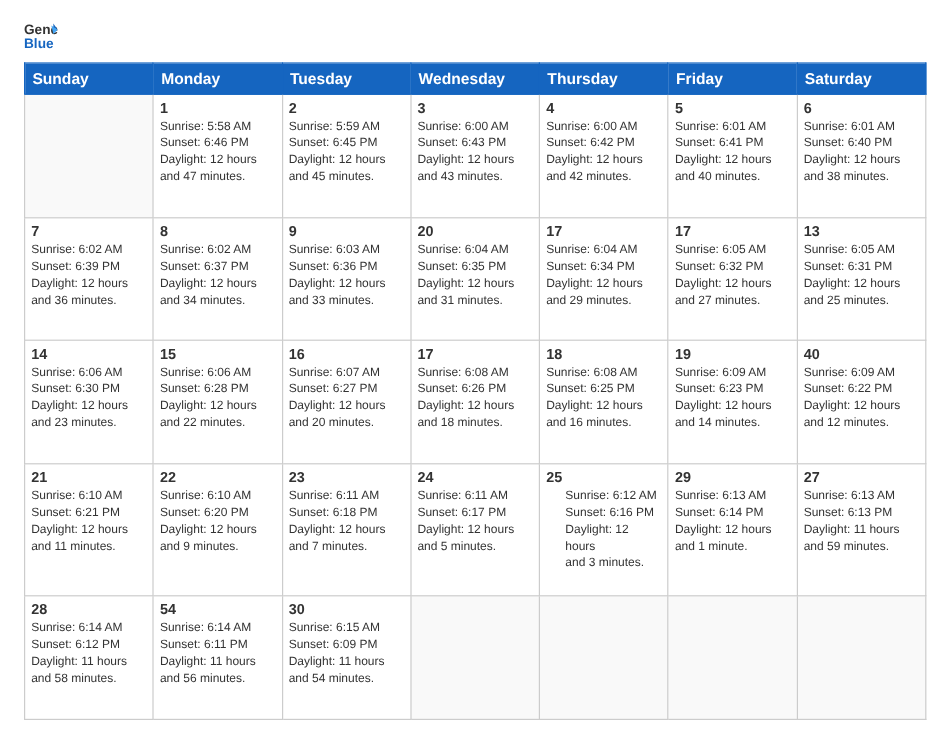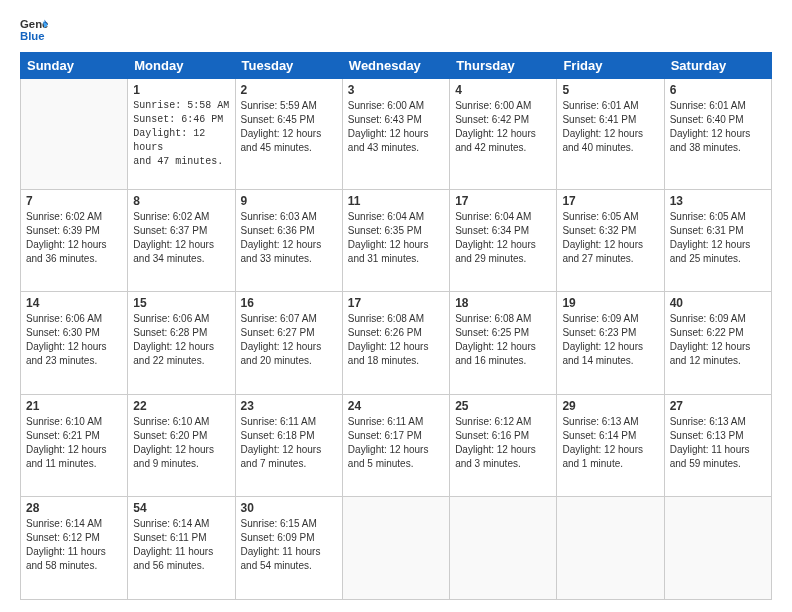--- a/index.html
+++ b/index.html
@@ -116,21 +116,21 @@
           <th>Thursday</th>
           <th>Friday</th>
           <th>Saturday</th>
         </tr>
     </thead>
     <tbody id="calendar-body">
     <tr>
           <td class="empty-cell"></td>
           <td>
             <span class="day-num">1</span>
-            <div class="day-info" style="white-space: pre-line; font-family: Liberation Mono, monospace;">Sunrise: 5:58 AM
+            <div class="day-info" style="white-space: pre-line;">Sunrise: 5:58 AM
 Sunset: 6:46 PM
 Daylight: 12 hours
 and 47 minutes.</div>
           </td>
           <td>
             <span class="day-num">2</span>
             <div class="day-info" style="white-space: pre-line;">Sunrise: 5:59 AM
 Sunset: 6:45 PM
 Daylight: 12 hours
 and 45 minutes.</div>
@@ -180,21 +180,21 @@
 and 34 minutes.</div>
           </td>
           <td>
             <span class="day-num">9</span>
             <div class="day-info" style="white-space: pre-line;">Sunrise: 6:03 AM
 Sunset: 6:36 PM
 Daylight: 12 hours
 and 33 minutes.</div>
           </td>
           <td>
-            <span class="day-num">11</span>
+            <span class="day-num">20</span>
             <div class="day-info" style="white-space: pre-line;">Sunrise: 6:04 AM
 Sunset: 6:35 PM
 Daylight: 12 hours
 and 31 minutes.</div>
           </td>
           <td>
             <span class="day-num">17</span>
             <div class="day-info" style="white-space: pre-line;">Sunrise: 6:04 AM
 Sunset: 6:34 PM
 Daylight: 12 hours
@@ -290,21 +290,21 @@
           </td>
           <td>
             <span class="day-num">24</span>
             <div class="day-info" style="white-space: pre-line;">Sunrise: 6:11 AM
 Sunset: 6:17 PM
 Daylight: 12 hours
 and 5 minutes.</div>
           </td>
           <td>
             <span class="day-num">25</span>
-            <div class="day-info" style="white-space: pre-line;">Sunrise: 6:12 AM
+            <div class="day-info" style="white-space: pre-line; margin-left: 16px;">Sunrise: 6:12 AM
 Sunset: 6:16 PM
 Daylight: 12 hours
 and 3 minutes.</div>
           </td>
           <td>
             <span class="day-num">29</span>
             <div class="day-info" style="white-space: pre-line;">Sunrise: 6:13 AM
 Sunset: 6:14 PM
 Daylight: 12 hours
 and 1 minute.</div>

